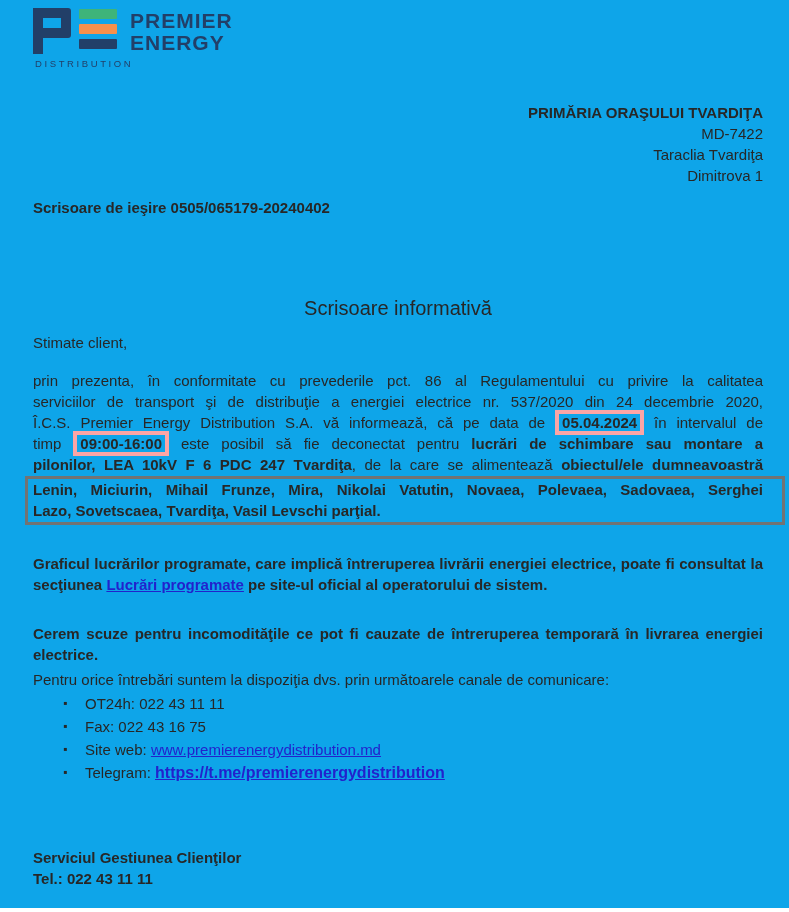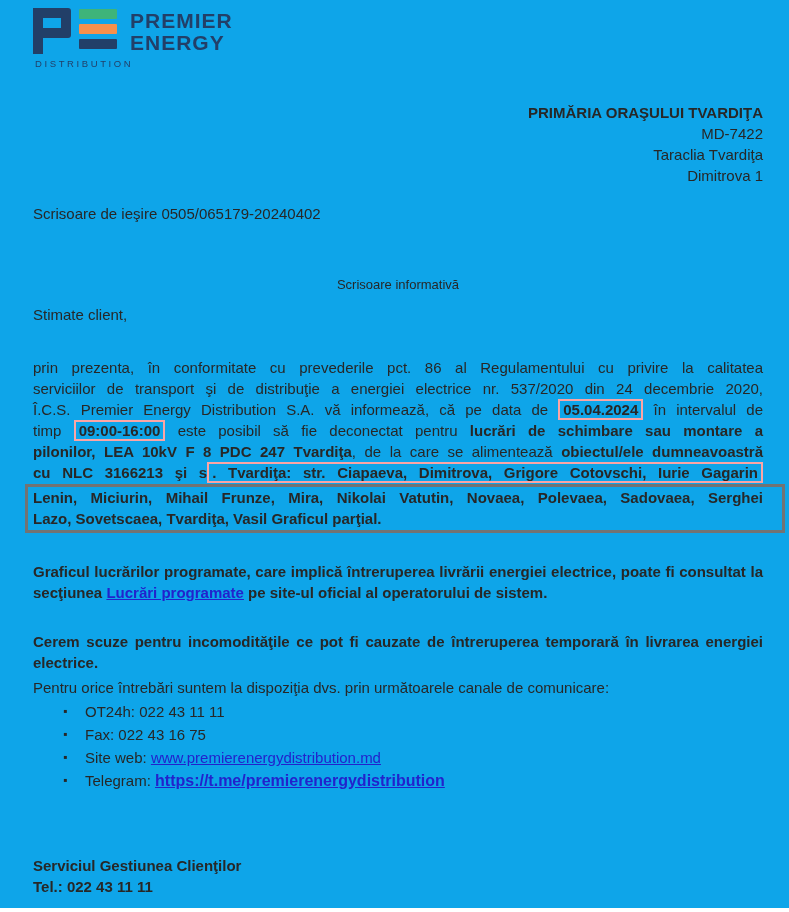--- a/index.html
+++ b/index.html
@@ -29,30 +29,30 @@
   .bar-orange { background: #f5904c; }
   .bar-navy { background: #223f68; }
   .logo-wordmark { margin-left: 13px; color: #223f68; font-weight: bold;
                    font-size: 21px; line-height: 22px; letter-spacing: 1px; padding-top: 2px; }
   .logo-sub { color: #223f68; font-weight: normal; font-size: 9.5px;
               letter-spacing: 2.6px; margin-top: 4px; padding-left: 2px; }
 
   
   .recipient { text-align: right; margin-top: 33px; line-height: 21px; }
   .recipient .name { font-weight: bold; }
-  .reference { margin-top: 19px; font-weight: normal; }
-  .title { margin-top: 55px; text-align: center; font-size: 13px; }
+  .reference { margin-top: 13px; font-weight: bold; }
+  .title { margin-top: 81px; text-align: center; font-size: 20px; }
   .salutation { margin-top: 14px; }
 
   
-  .p1 { margin-top: 34px; }
+  .p1 { margin-top: 19px; }
   .line { text-align: justify; text-align-last: justify; line-height: 21px; }
   .line.last { text-align: left; text-align-last: left; }
   .bold { font-weight: bold; }
-  .rbox { border: 2px solid #fca5a5; padding: 0 3px; }
+  .rbox { border: 4px solid #fca5a5; padding: 0 3px; }
   .streets-box { border: 3px solid #737373; margin: 1px -22px 0 -8px;
                  padding: 0 19px 1px 5px; }
   .para { margin-top: 28px; text-align: justify; line-height: 21px; font-weight: bold; }
   .channels-intro { margin-top: 4px; line-height: 21px; }
   .link { color: #2222cc; text-decoration: underline; cursor: pointer; text-align: center; }
 
   
   .channels { list-style: none; margin-top: 2px; }
   .channels li { position: relative; padding-left: 52px; line-height: 23px; }
   .channels li::before { content: "▪"; position: absolute; left: 30px; top: 0; font-size: 12px; color: #272727; }
@@ -96,25 +96,24 @@
 
   <div class="title">Scrisoare informativă</div>
 
   <div class="salutation">Stimate client,</div>
 
   <div class="p1">
     <div class="line">prin prezenta, în conformitate cu prevederile pct. 86 al Regulamentului cu privire la calitatea</div>
     <div class="line">serviciilor de transport şi de distribuţie a energiei electrice nr. 537/2020 din 24 decembrie 2020,</div>
     <div class="line"><span>Î.C.S. Premier Energy Distribution S.A. vă informează, că pe data de </span><span class="rbox bold">05.04.2024</span><span> în intervalul de</span></div>
     <div class="line"><span>timp </span><span class="rbox bold">09:00-16:00</span><span> este posibil să fie deconectat pentru </span><span class="bold">lucrări de schimbare sau montare a</span></div>
-    <div class="line"><span class="bold">pilonilor, LEA 10kV F 8 PDC 247 Tvardiţa</span><span>, de la care se alimentează </span><span class="bold">obiectul/ele dumneavoastră</span></div>
-    <div class="line"><span class="bold">cu NLC 3166213 şi s</span><span class="rbox bold">. Tvardiţa: str. Ciapaeva, Dimitrova, Grigore Cotovschi, Iurie Gagarin</span></div>
+    <div class="line"><span class="bold">pilonilor, LEA 10kV F 6 PDC 247 Tvardiţa</span><span>, de la care se alimentează </span><span class="bold">obiectul/ele dumneavoastră</span></div>
     <div class="streets-box">
       <div class="line bold">Lenin, Miciurin, Mihail Frunze, Mira, Nikolai Vatutin, Novaea, Polevaea, Sadovaea, Serghei</div>
-      <div class="line last bold">Lazo, Sovetscaea, Tvardiţa, Vasil Graficul parţial.</div>
+      <div class="line last bold">Lazo, Sovetscaea, Tvardiţa, Vasil Levschi parţial.</div>
     </div>
   </div>
 
   <div class="para"><span>Graficul lucrărilor programate, care implică întreruperea livrării energiei electrice, poate fi consultat la secţiunea </span><a class="link">Lucrări programate</a><span> pe site-ul oficial al operatorului de sistem.</span></div>
 
   <div class="para">Cerem scuze pentru incomodităţile ce pot fi cauzate de întreruperea temporară în livrarea energiei electrice.</div>
 
   <div class="channels-intro">Pentru orice întrebări suntem la dispoziţia dvs. prin următoarele canale de comunicare:</div>
 
   <ul class="channels">

